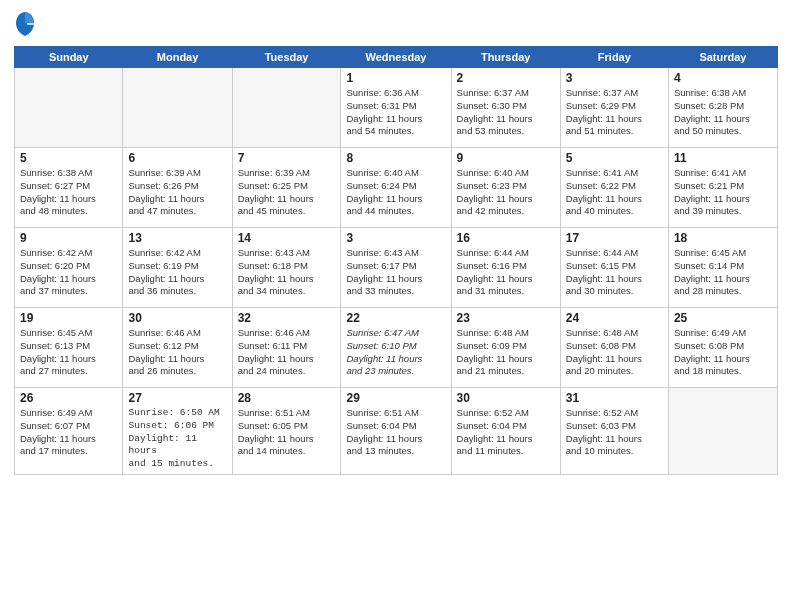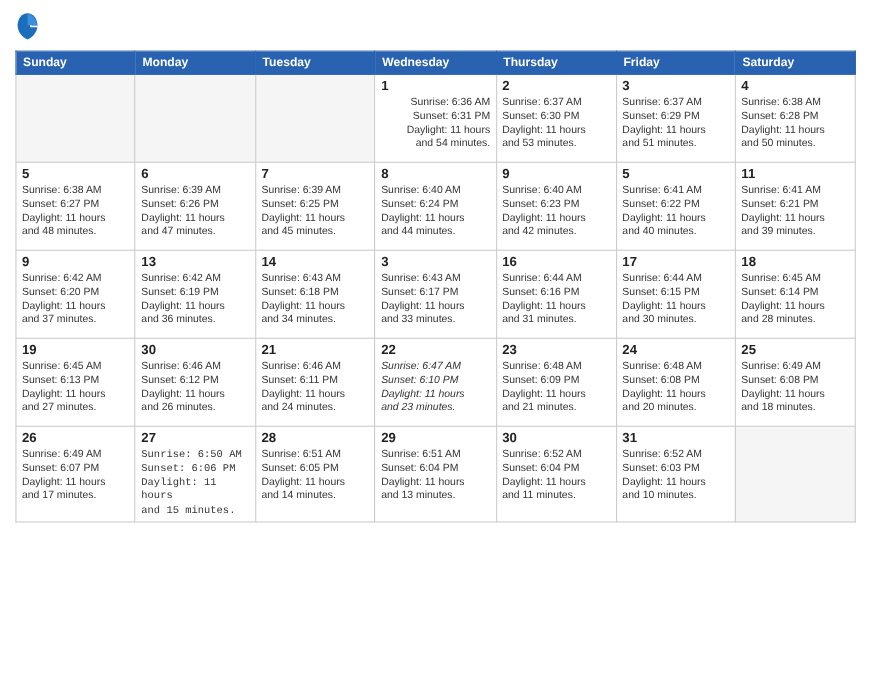--- a/index.html
+++ b/index.html
@@ -56,21 +56,21 @@
     .calendar {
       width: 100%;
       border-collapse: collapse;
       border: 1px solid #ccc;
     }
     .calendar th {
       background: #2962b0;
       color: #fff;
       font-size: 11px;
       font-weight: bold;
-      text-align: left;
+      text-align: center;
       padding: 4px 6px;
       border: 1px solid #2962b0;
     }
     .calendar td {
       border: 1px solid #ccc;
       vertical-align: top;
       padding: 3px 5px;
       width: 113px;
       height: 80px;
       background: #fff;
@@ -128,21 +128,21 @@
           <th>Saturday</th>
         </tr>
     </thead>
     <tbody id="calendar-body">
     <tr class="week-row">
           <td class="empty"></td>
           <td class="empty"></td>
           <td class="empty"></td>
           <td>
             <div class="day-num">1</div>
-            <div class="day-info" style="white-space: pre-line; text-align: right;">Sunrise: 6:36 AM
+            <div class="day-info" style="white-space: pre-line;">Sunrise: 6:36 AM
 Sunset: 6:31 PM
 Daylight: 11 hours
 and 54 minutes.</div>
           </td>
           <td>
             <div class="day-num">2</div>
             <div class="day-info" style="white-space: pre-line;">Sunrise: 6:37 AM
 Sunset: 6:30 PM
 Daylight: 11 hours
 and 53 minutes.</div>
@@ -273,21 +273,21 @@
 and 27 minutes.</div>
           </td>
           <td>
             <div class="day-num">30</div>
             <div class="day-info" style="white-space: pre-line;">Sunrise: 6:46 AM
 Sunset: 6:12 PM
 Daylight: 11 hours
 and 26 minutes.</div>
           </td>
           <td>
-            <div class="day-num">21</div>
+            <div class="day-num">32</div>
             <div class="day-info" style="white-space: pre-line;">Sunrise: 6:46 AM
 Sunset: 6:11 PM
 Daylight: 11 hours
 and 24 minutes.</div>
           </td>
           <td>
             <div class="day-num">22</div>
             <div class="day-info" style="white-space: pre-line; font-style: italic;">Sunrise: 6:47 AM
 Sunset: 6:10 PM
 Daylight: 11 hours

